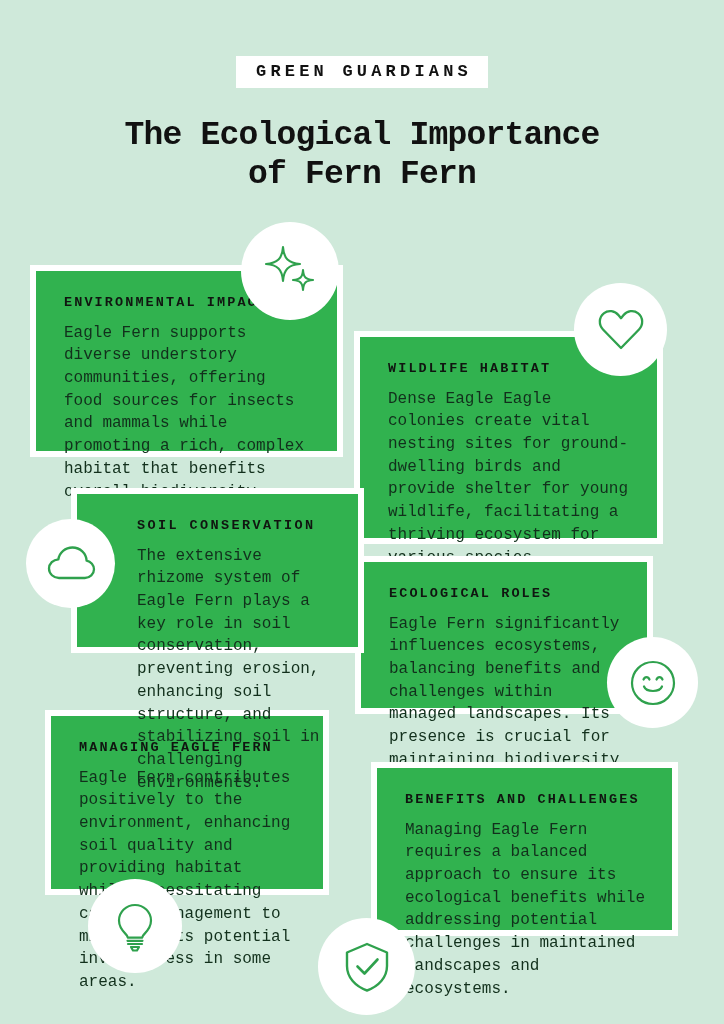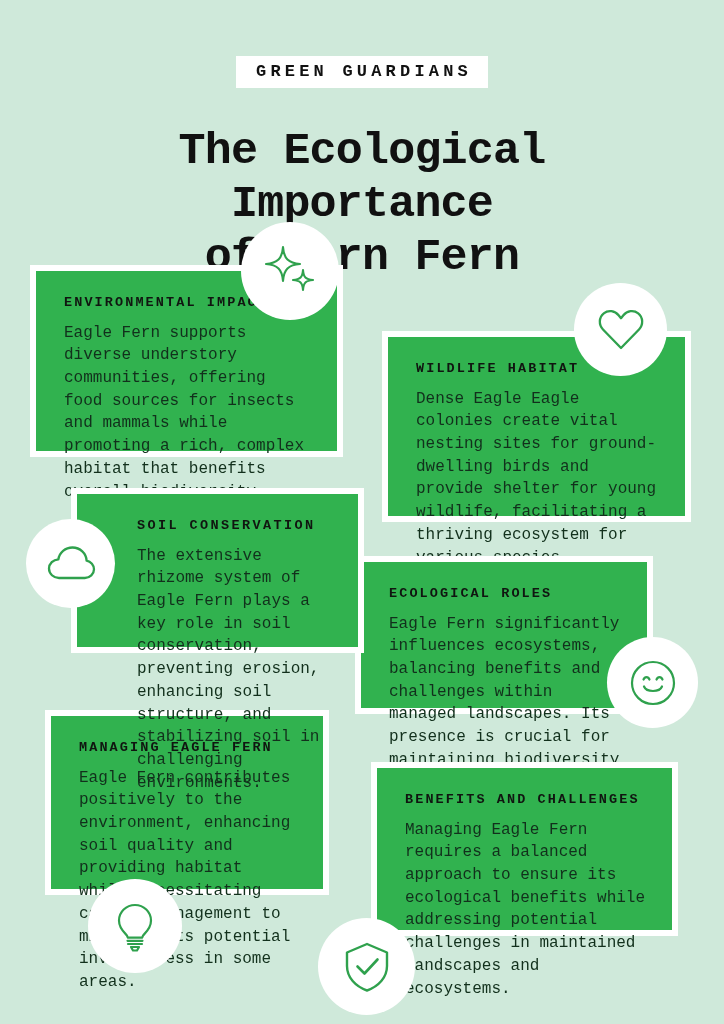--- a/index.html
+++ b/index.html
@@ -40,21 +40,21 @@
     padding: 7px 16px 8px 20px;
     line-height: 1;
   }
   .headline {
     position: absolute;
     top: 95px;
     left: 0;
     width: 724px;
     text-align: center;
     color: #111111;
-    font-size: 45px;
+    font-size: 33px;
     font-weight: bold;
     line-height: 1.18;
     letter-spacing: -0.8px;
     padding: 0 40px;
     box-sizing: border-box;
   }
 
   
   .card {
     position: absolute;
@@ -73,21 +73,21 @@
     text-transform: uppercase;
   }
   .card-body {
     color: #12301c;
     font-size: 16px;
     line-height: 1.42;
     margin: 0;
   }
 
   #card-1 { left: 30px;  top: 265px; width: 313px; height: 192px; z-index: 3; }
-  #card-2 { left: 382px; top: 331px; width: 309px; height: 191px; z-index: 3; }
+  #card-2 { left: 354px; top: 331px; width: 309px; height: 213px; z-index: 3; }
   #card-3 { left: 71px;  top: 488px; width: 293px; height: 165px;
              padding-left: 60px; z-index: 4; }
   #card-4 { left: 355px; top: 556px; width: 298px; height: 158px; z-index: 3; }
   #card-5 { left: 45px;  top: 710px; width: 284px; height: 185px; z-index: 3; }
   #card-6 { left: 371px; top: 762px; width: 307px; height: 174px; z-index: 3; }
 
   #card-3 .card-title { letter-spacing: 2.4px; }
 
   
   .icon-badge {

